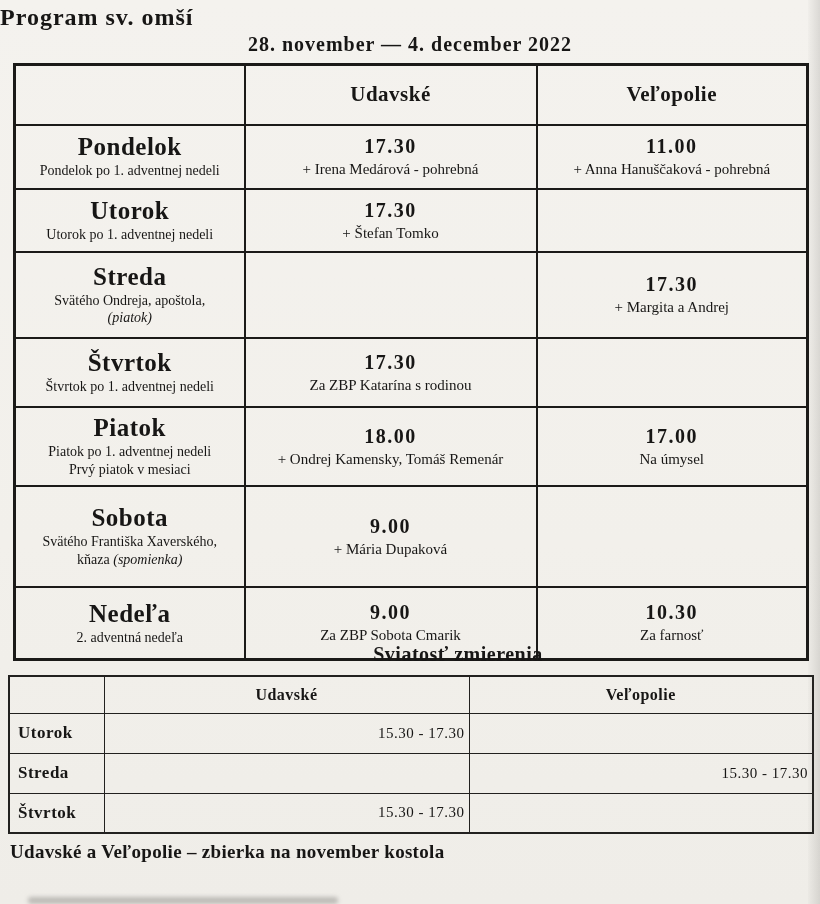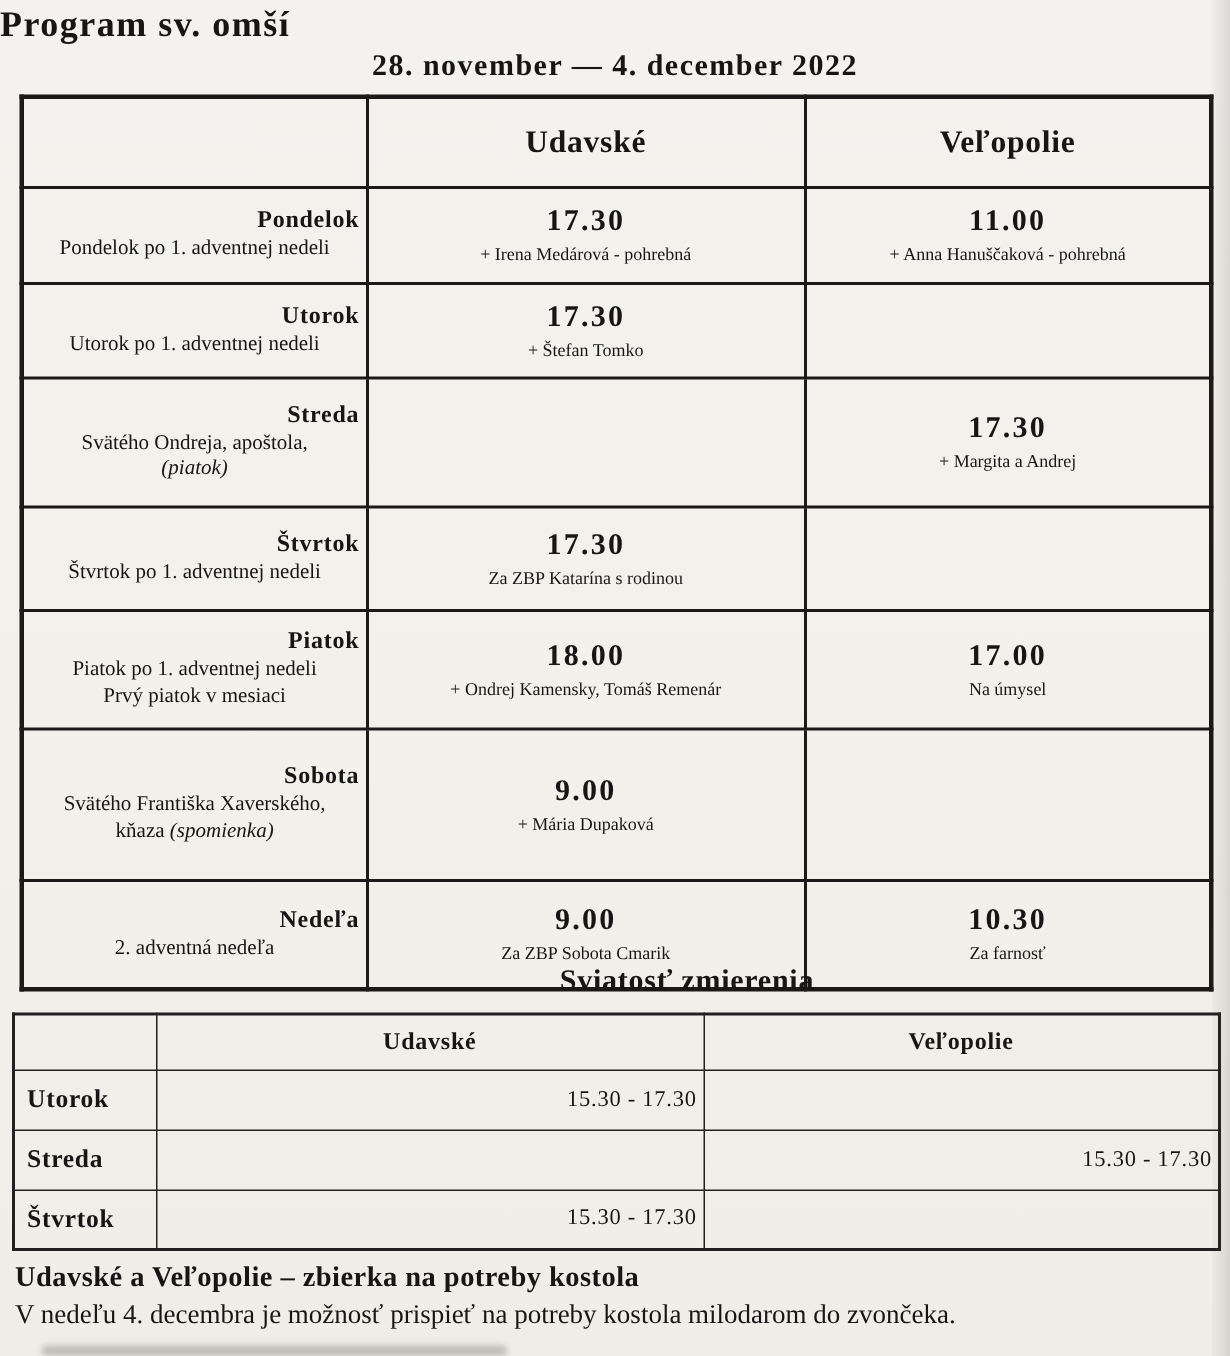--- a/index.html
+++ b/index.html
@@ -26,25 +26,25 @@
   table { border-collapse:collapse; table-layout:fixed;border-radius:12px; }
   .main {
     position:absolute; left:13px; top:63px; width:793px;
     border:3px solid #1b1a18;
   }
   .main td {
     border:2px solid #1b1a18;
     text-align:center; vertical-align:middle; padding:0 4px;
   }
   .colhead { font-size:21px; font-weight:700; letter-spacing:0.5px; }
-  .day   { font-size:16px; font-weight:700; letter-spacing:0.5px;text-align:right; }
+  .day   { font-size:25px; font-weight:700; letter-spacing:0.5px; }
   .desc  { font-size:14px; line-height:1.22; margin-top:1px; }
   .it    { font-style:italic; }
   .time  { font-size:20px; font-weight:700; letter-spacing:1.5px; }
-  .intent{ font-size:12px; margin-top:3px; }
+  .intent{ font-size:15px; margin-top:3px; }
   .section-title {
     position:absolute; top:643px; left:0; width:100%;
     text-align:center; font-size:20px; font-weight:700; letter-spacing:0.5px;margin-left:48px;
   }
   .conf {
     position:absolute; left:8px; top:675px; width:804px;
     border:2px solid #22211f;
   }
   .conf td {
     border:1.5px solid #22211f;
@@ -213,18 +213,17 @@
       <td class="ctime">15.30 - 17.30</td>
     </tr>
     <tr style="height:40px">
       <td class="cday">Štvrtok</td>
       <td class="ctime">15.30 - 17.30</td>
       <td class="ctime"></td>
     </tr>
   </tbody>
     </table>
 
-  <div class="footer-bold">Udavské a Veľopolie – zbierka na potreby kostola</div>
-  <div class="footer-text">V nedeľu 4. decembra je možnosť prispieť na potreby kostola milodarom do zvončeka.</div>
+  <div class="footer-bold">Udavské a Veľopolie – zbierka na november kostola</div>
 
   <div class="edge-band"></div>
   <div class="smudge"></div>
 </div>
 
 </body></html>

